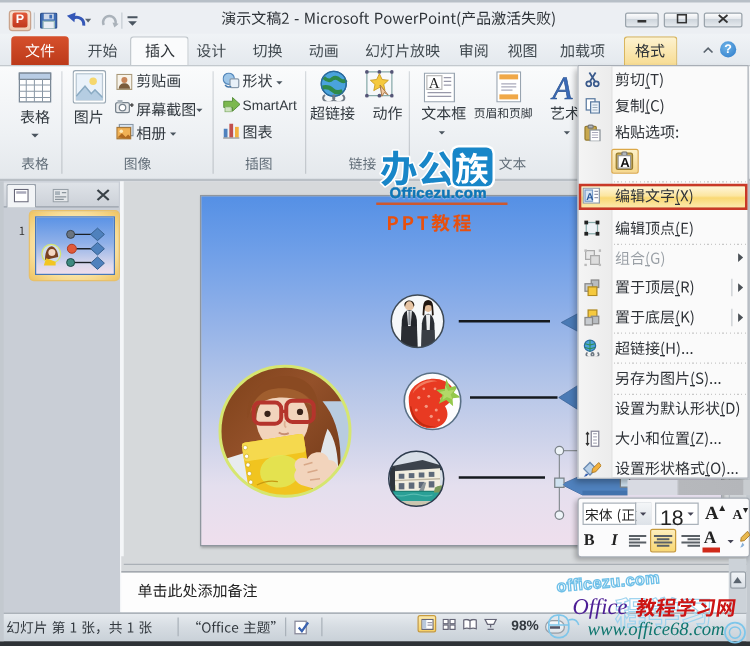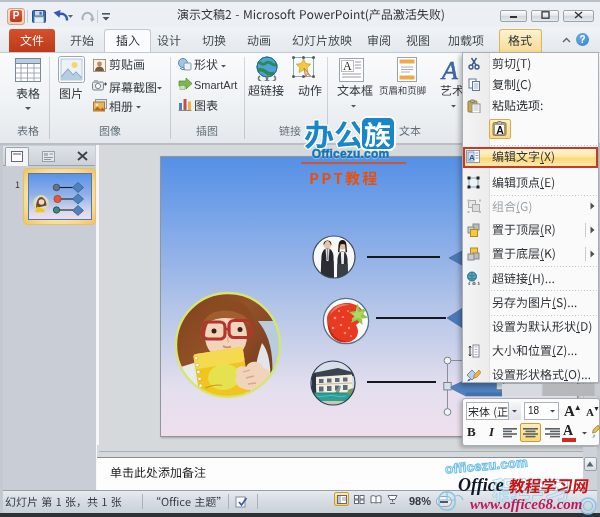--- a/index.html
+++ b/index.html
@@ -639,21 +639,21 @@
 <div class="abs" style="left:462px;top:398px;width:138px;height:48px;background:#fbfbfc;border:1px solid #a8aeb6;border-radius:3px;box-shadow:-2px 2px 4px rgba(0,0,0,.25)"></div>
 <div class="abs" style="left:466px;top:402px;width:55px;height:18px;background:#fff;border:1px solid #aab2ba"></div>
 <svg class="abs" style="left:468px;top:416px;overflow:visible" width="2" height="2">
     <path d="M5.1 -6.6L5.1 -4.9L0.8 -4.9L0.8 -4.0L4.4 -4.0C3.4 -2.5 1.9 -1.0 0.4 -0.3C0.6 -0.1 0.8 0.2 1.0 0.4C2.5 -0.5 4.1 -2.0 5.1 -3.7L5.1 0.9L5.9 0.9L5.9 -3.7C6.9 -2.0 8.5 -0.5 10.0 0.3C10.2 0.1 10.4 -0.2 10.6 -0.4C9.1 -1.1 7.5 -2.6 6.5 -4.0L10.2 -4.0L10.2 -4.9L5.9 -4.9L5.9 -6.6ZM4.8 -9.0C4.9 -8.7 5.1 -8.3 5.2 -8.0L0.9 -8.0L0.9 -5.7L1.7 -5.7L1.7 -7.2L9.3 -7.2L9.3 -5.7L10.1 -5.7L10.1 -8.0L6.2 -8.0C6.1 -8.4 5.8 -8.9 5.6 -9.3ZM13.8 -9.2C13.2 -7.5 12.3 -5.9 11.3 -4.8C11.5 -4.6 11.7 -4.2 11.8 -4.0C12.1 -4.4 12.5 -4.8 12.8 -5.3L12.8 0.9L13.6 0.9L13.6 -6.7C13.9 -7.4 14.3 -8.2 14.5 -9.0ZM15.6 -1.9L15.6 -1.2L17.4 -1.2L17.4 0.8L18.2 0.8L18.2 -1.2L20.0 -1.2L20.0 -1.9L18.2 -1.9L18.2 -5.7C18.9 -3.8 19.9 -2.0 21.1 -0.9C21.2 -1.1 21.5 -1.4 21.7 -1.6C20.5 -2.5 19.4 -4.4 18.7 -6.2L21.5 -6.2L21.5 -7.0L18.2 -7.0L18.2 -9.2L17.4 -9.2L17.4 -7.0L14.3 -7.0L14.3 -6.2L16.9 -6.2C16.2 -4.4 15.1 -2.5 13.8 -1.5C14.0 -1.4 14.3 -1.1 14.4 -0.9C15.6 -1.9 16.7 -3.8 17.4 -5.7L17.4 -1.9ZM27.9 2.2L28.5 1.9C27.6 0.3 27.1 -1.6 27.1 -3.4C27.1 -5.3 27.6 -7.1 28.5 -8.7L27.9 -9.0C26.9 -7.3 26.3 -5.6 26.3 -3.4C26.3 -1.3 26.9 0.5 27.9 2.2ZM31.1 -5.6L31.1 -0.4L29.6 -0.4L29.6 0.4L39.5 0.4L39.5 -0.4L35.2 -0.4L35.2 -3.9L38.7 -3.9L38.7 -4.7L35.2 -4.7L35.2 -7.6L39.1 -7.6L39.1 -8.4L30.0 -8.4L30.0 -7.6L34.4 -7.6L34.4 -0.4L31.9 -0.4L31.9 -5.6ZM44.7 -9.1C45.0 -8.5 45.4 -7.8 45.5 -7.3L46.4 -7.6C46.2 -8.1 45.9 -8.8 45.5 -9.3ZM40.6 -7.3L40.6 -6.5L42.3 -6.5C42.9 -4.8 43.8 -3.4 44.9 -2.2C43.7 -1.2 42.2 -0.4 40.4 0.1C40.6 0.3 40.8 0.7 40.9 0.9C42.8 0.3 44.3 -0.5 45.5 -1.6C46.8 -0.5 48.3 0.3 50.1 0.8C50.2 0.6 50.5 0.2 50.7 0.0C48.9 -0.4 47.4 -1.2 46.2 -2.2C47.3 -3.3 48.1 -4.8 48.8 -6.5L50.5 -6.5L50.5 -7.3ZM45.6 -2.8C44.5 -3.8 43.7 -5.1 43.1 -6.5L47.8 -6.5C47.3 -5.0 46.5 -3.8 45.6 -2.8Z" fill="#222"></path>
   </svg>
 <div class="abs" style="left:508px;top:402px;width:13px;height:18px;background:linear-gradient(#f4f6f8,#dde2e8);border-left:1px solid #aab2ba"></div>
 <svg class="abs" style="left:511px;top:409px" width="7" height="5" viewBox="0 0 7 5">
     <path d="M1 1 l2.5 2.5 l2.5 -2.5z" fill="#445"></path>
   </svg>
 <div class="abs" style="left:524px;top:402px;width:35px;height:18px;background:#fff;border:1px solid #aab2ba"></div>
-<div class="abs" style="left:528px;top:405px;font-size:10px;color:#222">18</div>
+<div class="abs" style="left:528px;top:405px;font-size:17px;color:#222">18</div>
 <svg class="abs" style="left:549px;top:409px" width="7" height="5" viewBox="0 0 7 5">
     <path d="M1 1 l2.5 2.5 l2.5 -2.5z" fill="#445"></path>
   </svg>
 <div class="abs" style="left:564px;top:403px;font-size:15px;font-weight:bold;color:#222;font-family:Liberation Serif">A<span style="position:relative;top:-6px;left:-1px;font-size:8px">▲</span></div>
 <div class="abs" style="left:586px;top:406px;font-size:11px;font-weight:bold;color:#222;font-family:Liberation Serif">A<span style="position:relative;top:-5px;left:-1px;font-size:7px">▼</span></div>
 <div class="abs" style="left:467px;top:424px;width:13px;height:16px;font-size:13px;font-weight:bold;color:#222;font-family:Liberation Serif">B</div>
 <div class="abs" style="left:489px;top:424px;width:10px;height:16px;font-size:13px;font-weight:bold;font-style:italic;color:#222;font-family:Liberation Serif">I</div>
 <svg class="abs" style="left:503px;top:427px" width="15" height="12" viewBox="0 0 15 12">
     <rect x="0" y="1" width="14" height="1.6" fill="#5a6066"></rect>
     <rect x="0" y="3.6" width="9" height="1.6" fill="#5a6066"></rect>
@@ -693,16 +693,16 @@
 <div class="abs" style="left:445px;top:458px;font-size:13px;font-weight:bold;color:transparent;-webkit-text-stroke:1.05px #6fc0e8;letter-spacing:0.3px;transform:rotate(-5deg)">officezu.com</div>
 <svg class="abs" style="left:438px;top:488px" width="26" height="26" viewBox="0 0 26 26">
 <rect x="1" y="4" width="16" height="18" rx="7" fill="none" stroke="#7ec6ea" stroke-width="1.4"></rect>
 <path d="M9 4 v8 M1 12 h16" stroke="#7ec6ea" stroke-width="1.2"></path>
 <path d="M17 8 q6 -2 8 4" fill="none" stroke="#7ec6ea" stroke-width="1.2"></path>
   </svg>
 <svg class="abs" style="left:578px;top:496px" width="20" height="20" viewBox="0 0 20 20">
 <circle cx="10" cy="10" r="8" fill="none" stroke="#7ec6ea" stroke-width="1.4"></circle>
 <circle cx="10" cy="10" r="4.5" fill="none" stroke="#7ec6ea" stroke-width="1.2"></circle>
   </svg>
-<div class="abs" style="left:458px;top:475px;font-size:18px;font-weight:bold;font-style:italic;color:#0f172a;font-family:Liberation Serif">Office</div>
+<div class="abs" style="left:458px;top:475px;font-size:18px;font-weight:normal;font-style:italic;color:#4c1d95;font-family:Liberation Serif">Office</div>
 <svg class="abs" style="left:508px;top:492px;overflow:visible" width="2" height="2">
     <path d="M9.9 -13.6C9.6 -11.6 9.1 -9.7 8.3 -8.2L8.3 -9.4L7.4 -9.4C8.0 -10.4 8.6 -11.5 9.1 -12.7L7.3 -13.2C7.0 -12.4 6.7 -11.7 6.3 -11.0L6.3 -12.1L4.7 -12.1L4.7 -13.6L2.9 -13.6L2.9 -12.1L1.1 -12.1L1.1 -10.5L2.9 -10.5L2.9 -9.4L0.5 -9.4L0.5 -7.8L3.8 -7.8C3.5 -7.5 3.2 -7.2 2.9 -7.0L1.9 -7.0L1.9 -6.2C1.4 -5.8 0.8 -5.5 0.3 -5.2C0.7 -4.9 1.3 -4.2 1.6 -3.8C2.4 -4.3 3.2 -4.8 4.0 -5.5L5.0 -5.5C4.6 -5.1 4.1 -4.7 3.7 -4.4L3.7 -3.5L0.4 -3.2L0.6 -1.5L3.7 -1.8L3.7 -0.4C3.7 -0.3 3.6 -0.2 3.4 -0.2C3.2 -0.2 2.5 -0.2 1.9 -0.2C2.1 0.2 2.4 0.9 2.4 1.4C3.5 1.4 4.2 1.4 4.8 1.1C5.3 0.9 5.5 0.4 5.5 -0.4L5.5 -1.9L8.4 -2.2L8.4 -3.8L5.5 -3.6L5.5 -4.0C6.3 -4.7 7.1 -5.4 7.7 -6.1C8.1 -5.8 8.6 -5.4 8.8 -5.1C9.0 -5.5 9.3 -5.9 9.5 -6.3C9.8 -5.1 10.2 -4.0 10.6 -3.0C9.8 -1.8 8.7 -0.9 7.1 -0.2C7.5 0.2 8.1 1.1 8.3 1.5C9.6 0.8 10.8 -0.1 11.6 -1.1C12.4 -0.1 13.2 0.8 14.4 1.4C14.6 0.9 15.2 0.2 15.7 -0.2C14.5 -0.8 13.6 -1.8 12.8 -2.9C13.7 -4.5 14.2 -6.5 14.6 -8.9L15.5 -8.9L15.5 -10.7L11.2 -10.7C11.5 -11.5 11.6 -12.4 11.8 -13.3ZM5.6 -7.0L6.2 -7.8L8.1 -7.8C7.9 -7.4 7.6 -7.0 7.3 -6.6L6.8 -7.1L6.4 -7.0ZM4.7 -10.5L6.0 -10.5C5.8 -10.2 5.5 -9.8 5.2 -9.4L4.7 -9.4ZM12.6 -8.9C12.4 -7.5 12.1 -6.2 11.7 -5.2C11.3 -6.3 11.0 -7.6 10.8 -8.9ZM25.1 -11.4L28.9 -11.4L28.9 -9.2L25.1 -9.2ZM23.3 -13.0L23.3 -7.6L30.7 -7.6L30.7 -13.0ZM23.2 -3.6L23.2 -2.0L26.0 -2.0L26.0 -0.6L22.2 -0.6L22.2 1.1L31.5 1.1L31.5 -0.6L27.9 -0.6L27.9 -2.0L30.8 -2.0L30.8 -3.6L27.9 -3.6L27.9 -4.9L31.2 -4.9L31.2 -6.6L22.8 -6.6L22.8 -4.9L26.0 -4.9L26.0 -3.6ZM21.4 -13.4C20.2 -12.9 18.2 -12.4 16.5 -12.1C16.7 -11.7 16.9 -11.1 17.0 -10.6C17.6 -10.7 18.3 -10.8 19.0 -10.9L19.0 -9.1L16.7 -9.1L16.7 -7.3L18.7 -7.3C18.1 -5.8 17.2 -4.0 16.3 -3.0C16.6 -2.5 17.0 -1.7 17.2 -1.2C17.8 -2.0 18.4 -3.1 19.0 -4.3L19.0 1.4L20.8 1.4L20.8 -4.8C21.2 -4.3 21.6 -3.6 21.8 -3.2L22.9 -4.7C22.6 -5.1 21.2 -6.5 20.8 -6.8L20.8 -7.3L22.5 -7.3L22.5 -9.1L20.8 -9.1L20.8 -11.4C21.5 -11.5 22.2 -11.7 22.7 -12.0ZM39.0 -5.5L39.0 -4.5L32.9 -4.5L32.9 -2.8L39.0 -2.8L39.0 -0.8C39.0 -0.5 38.9 -0.5 38.6 -0.5C38.2 -0.4 37.1 -0.4 36.0 -0.5C36.3 0.0 36.7 0.8 36.8 1.4C38.2 1.4 39.2 1.3 39.9 1.1C40.7 0.8 40.9 0.3 40.9 -0.7L40.9 -2.8L47.2 -2.8L47.2 -4.5L40.9 -4.5L40.9 -4.8C42.3 -5.5 43.6 -6.4 44.6 -7.3L43.4 -8.2L43.0 -8.1L35.7 -8.1L35.7 -6.5L40.8 -6.5C40.2 -6.1 39.6 -5.8 39.0 -5.5ZM38.5 -13.1C38.9 -12.5 39.4 -11.7 39.6 -11.1L36.9 -11.1L37.5 -11.3C37.2 -12.0 36.6 -12.8 36.0 -13.4L34.4 -12.7C34.8 -12.2 35.2 -11.6 35.5 -11.1L33.1 -11.1L33.1 -7.5L34.9 -7.5L34.9 -9.4L45.1 -9.4L45.1 -7.5L47.0 -7.5L47.0 -11.1L44.7 -11.1C45.1 -11.6 45.6 -12.3 46.0 -12.9L44.0 -13.5C43.7 -12.8 43.2 -11.8 42.7 -11.1L40.6 -11.1L41.5 -11.4C41.3 -12.1 40.8 -13.0 40.2 -13.7ZM51.5 -8.7C52.8 -7.8 54.6 -6.4 55.4 -5.5L56.8 -7.0C55.9 -7.8 54.0 -9.1 52.8 -10.0ZM49.4 -2.5L50.1 -0.6C52.6 -1.5 56.1 -2.7 59.2 -3.9L58.9 -5.7C55.5 -4.5 51.7 -3.2 49.4 -2.5ZM49.7 -12.7L49.7 -10.8L60.5 -10.8C60.4 -4.3 60.4 -1.4 59.8 -0.8C59.6 -0.6 59.4 -0.5 59.1 -0.5C58.6 -0.5 57.6 -0.5 56.4 -0.6C56.7 -0.1 57.0 0.7 57.0 1.2C58.0 1.2 59.2 1.3 59.9 1.2C60.7 1.1 61.1 0.8 61.6 0.1C62.3 -0.8 62.4 -3.5 62.5 -11.7C62.5 -11.9 62.5 -12.7 62.5 -12.7ZM69.1 -5.5C68.6 -4.0 68.0 -2.8 67.2 -1.8L67.2 -7.8C67.8 -7.1 68.5 -6.3 69.1 -5.5ZM65.2 -12.7L65.2 1.4L67.2 1.4L67.2 -1.3C67.6 -1.0 68.0 -0.7 68.3 -0.5C69.1 -1.4 69.8 -2.5 70.3 -3.9C70.7 -3.4 71.0 -2.9 71.2 -2.5L72.4 -3.9C72.0 -4.4 71.5 -5.1 70.9 -5.8C71.3 -7.1 71.6 -8.5 71.8 -10.0L70.1 -10.2C70.0 -9.2 69.8 -8.3 69.6 -7.4C69.1 -8.0 68.6 -8.6 68.1 -9.1L67.2 -8.1L67.2 -10.9L76.9 -10.9L76.9 -0.9C76.9 -0.6 76.8 -0.5 76.4 -0.5C76.1 -0.5 74.9 -0.5 73.9 -0.5C74.2 -0.0 74.5 0.9 74.6 1.4C76.2 1.4 77.2 1.4 77.9 1.0C78.6 0.7 78.8 0.2 78.8 -0.9L78.8 -12.7ZM71.5 -8.0C72.2 -7.2 72.9 -6.4 73.5 -5.5C73.0 -3.8 72.2 -2.4 71.1 -1.3C71.5 -1.1 72.2 -0.6 72.6 -0.3C73.4 -1.2 74.1 -2.4 74.7 -3.8C75.1 -3.2 75.4 -2.6 75.6 -2.1L76.9 -3.3C76.5 -4.1 76.0 -4.9 75.4 -5.8C75.7 -7.1 76.0 -8.5 76.2 -10.0L74.4 -10.2C74.4 -9.2 74.2 -8.4 74.0 -7.5C73.6 -8.1 73.1 -8.6 72.7 -9.0Z" fill="#cc1414" transform="skewX(-8)"></path>
   </svg>
-<div class="abs" style="left:470px;top:496px;font-size:15px;font-weight:bold;font-style:italic;color:#be185d;font-family:Liberation Serif">www.office68.com</div>
+<div class="abs" style="left:470px;top:496px;font-size:15px;font-weight:normal;font-style:italic;color:#0f766e;font-family:Liberation Serif">www.office68.com</div>
 </body></html>

